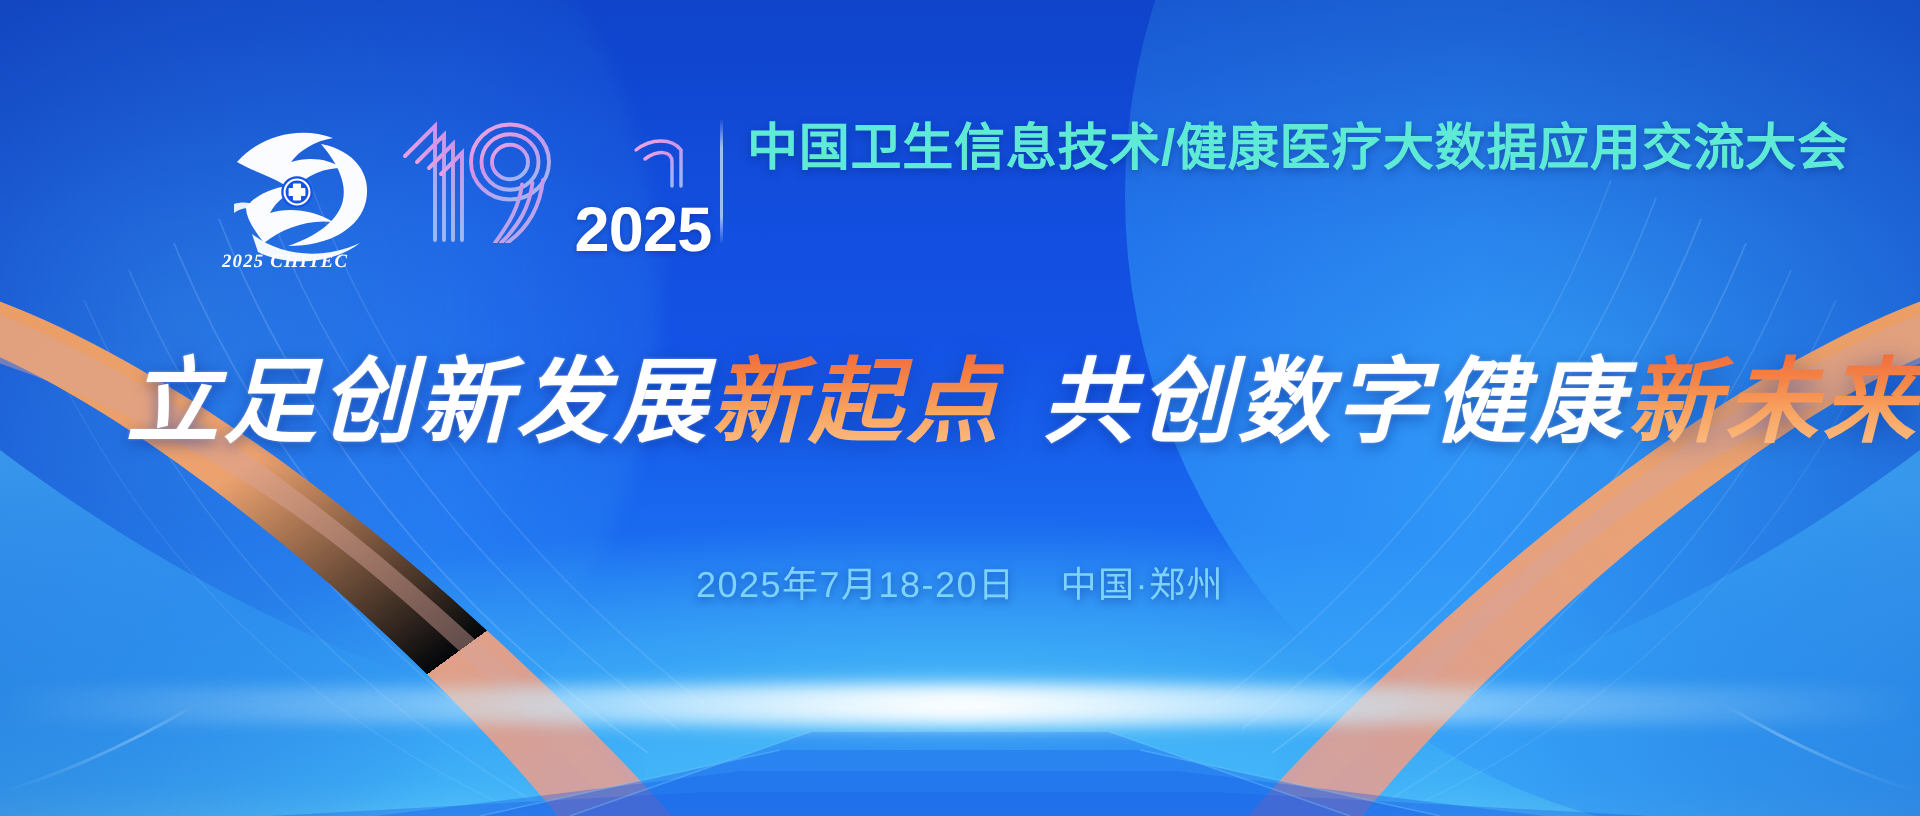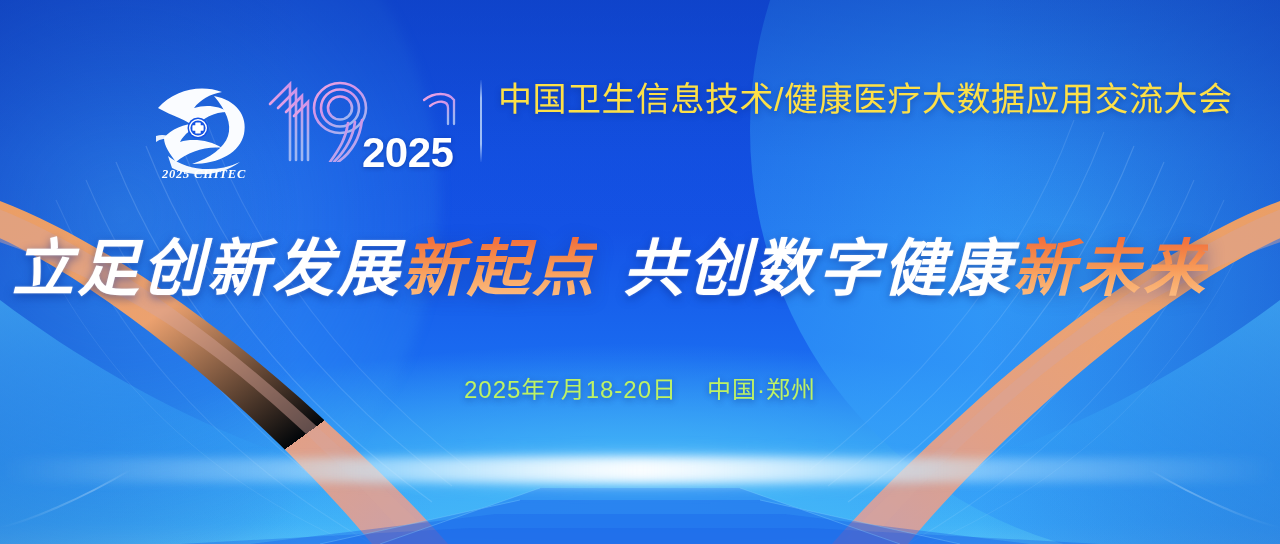--- a/index.html
+++ b/index.html
@@ -125,86 +125,85 @@
     width: 112px;
     height: 108px;
     flex: none;
   }
   .logo-mark svg { display: block; }
   .logo-wordmark {
     position: absolute;
     left: 0;
     bottom: 2px;
     width: 112px;
-    text-align: center;
     color: #ffffff;
     font-family: "Liberation Serif", "DejaVu Serif", serif;
     font-size: 12.5px;
     font-weight: 700;
     font-style: italic;
     letter-spacing: 0.8px;
     white-space: nowrap;
   }
 
   .edition-block {
     position: relative;
     width: 212px;
     height: 104px;
     flex: none;
     margin-left: 4px;
   }
   .edition-svg { position: absolute; left: 0; top: 2px; }
   .edition-year {
     position: absolute;
-    left: 98px;
+    left: 119px;
     top: 56px;
     color: #ffffff;
     font-size: 42px;
     font-weight: 700;
     letter-spacing: -0.5px;
     line-height: 1;
     text-shadow: 0 1px 4px rgba(6,34,120,0.45);
   }
 
   .divider {
     width: 2px;
     height: 82px;
     margin: 4px 16px 0 4px;
     background: linear-gradient(180deg, rgba(190,220,255,0.05) 0%, rgba(205,228,255,0.75) 22%, rgba(205,228,255,0.75) 78%, rgba(190,220,255,0.05) 100%);
     flex: none;
   }
 
   .title-block { padding-top: 2px; }
 
   .title-line {
-    color: #fde047;
+    color: #5eead4;
     font-size: 34px;
-    font-weight: 400;
+    font-weight: 700;
     letter-spacing: 0.5px;
     line-height: 1.25;
     white-space: nowrap;
     text-shadow: 0 2px 6px rgba(6,34,120,0.40);
   }
 
   .title-sub {
     margin-top: 7px;
     color: #dce9ff;
     font-size: 11.2px;
     font-weight: 700;
     letter-spacing: 0.15px;
     white-space: nowrap;
     text-shadow: 0 1px 3px rgba(6,34,120,0.55);
   }
 
   
   .slogan {
     position: absolute;
-    left: 12px; right: 0;
+    left: 0; right: 0;
     top: 238px;
-    text-align: left;
+    text-align: right;
     white-space: nowrap;
   }
   .slogan span {
     font-family: "Liberation Serif", "DejaVu Serif", serif;
     font-size: 62px;
     font-weight: 700;
     font-style: italic;
     letter-spacing: 3px;
     line-height: 1;
   }
@@ -227,21 +226,21 @@
 
   
   .datebar {
     position: absolute;
     left: 0; right: 0;
     top: 370px;
     text-align: center;
     white-space: nowrap;
   }
   .datebar span {
-    color: #bef264;
+    color: #7dd3fc;
     font-size: 24px;
     font-weight: 400;
     letter-spacing: 1px;
     text-shadow: 0 2px 6px rgba(6,34,120,0.45);
   }
   .datebar .dsep { display: inline-block; width: 30px; }
 </style>
 </head>
 <body>
 

